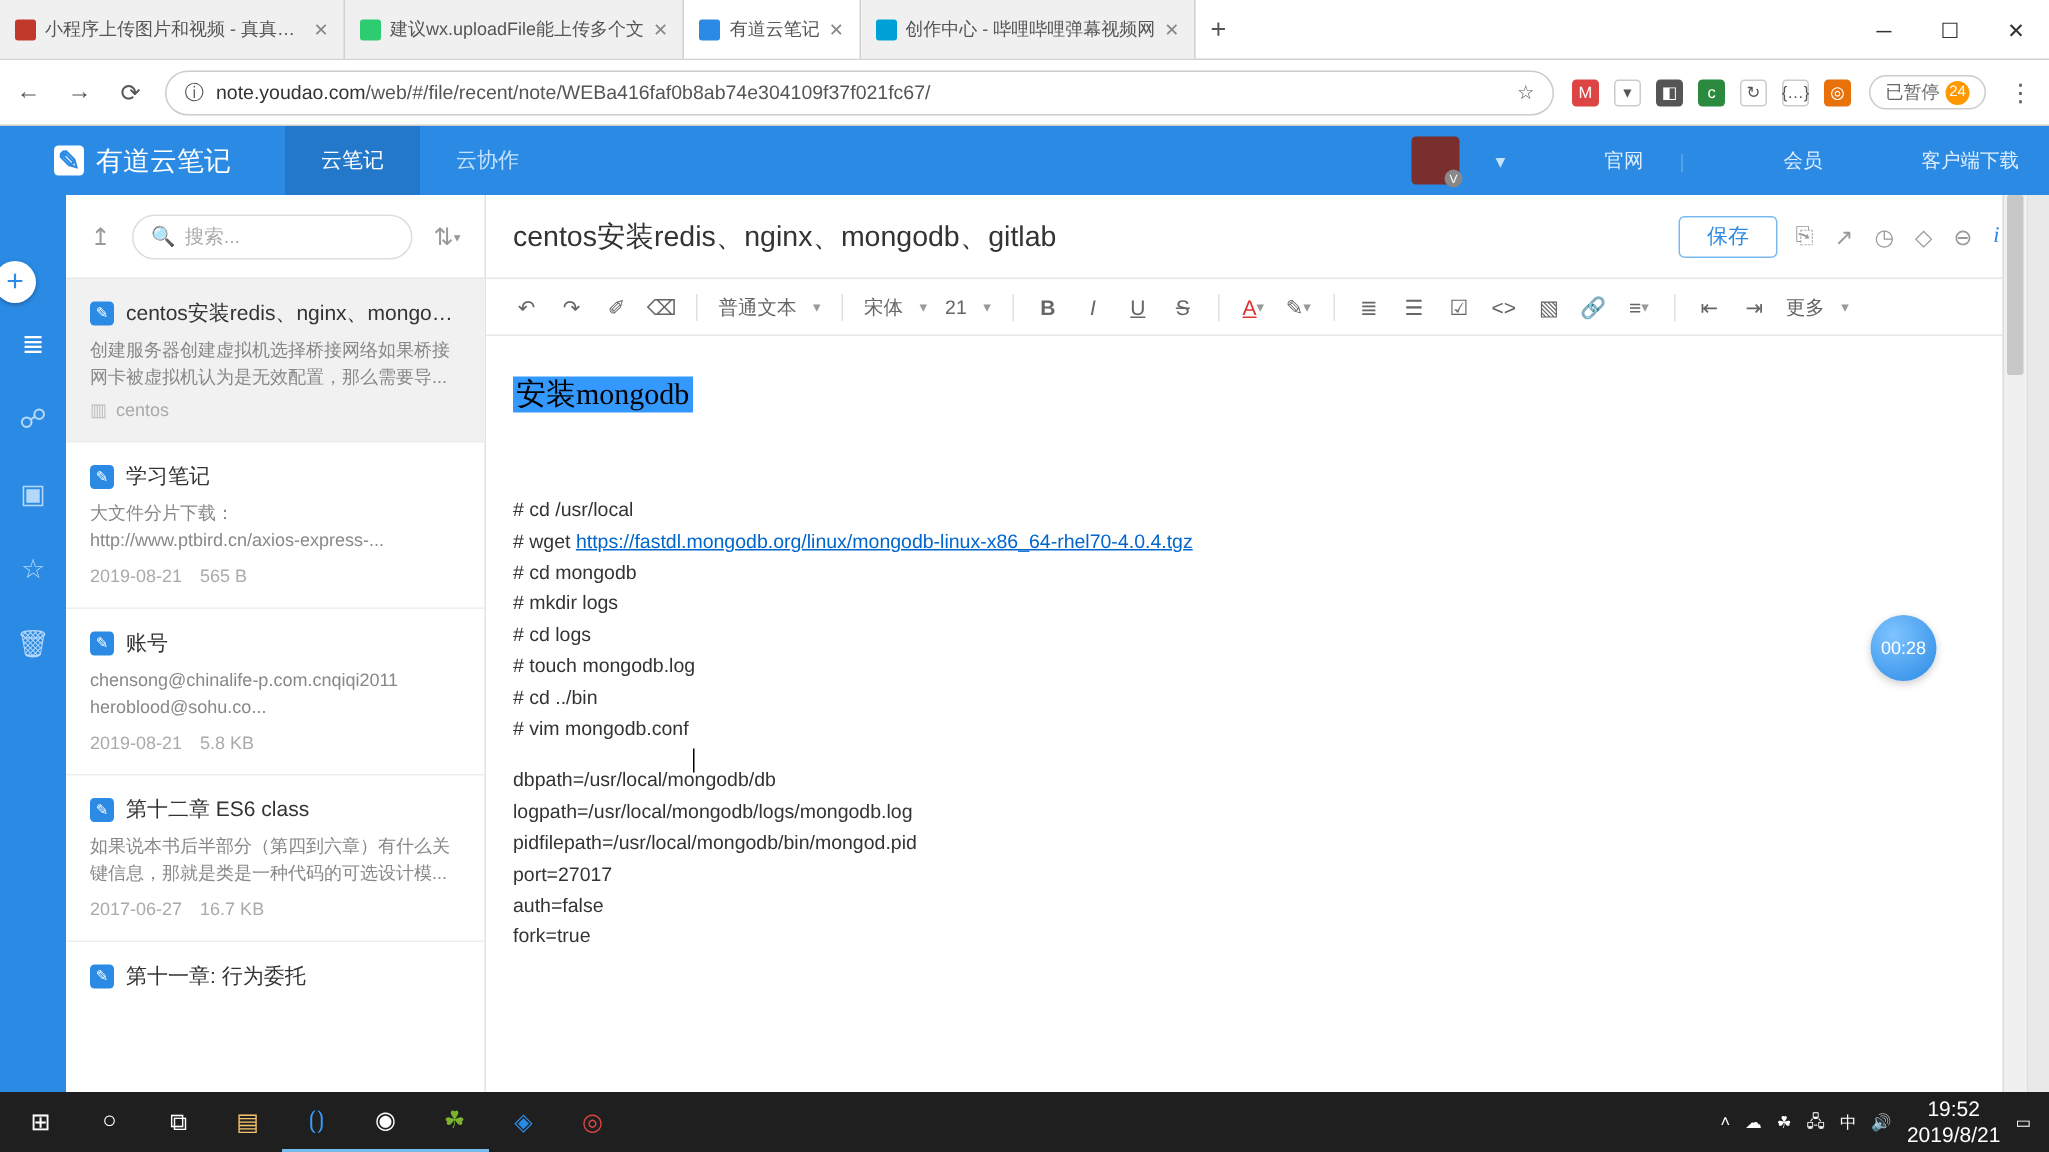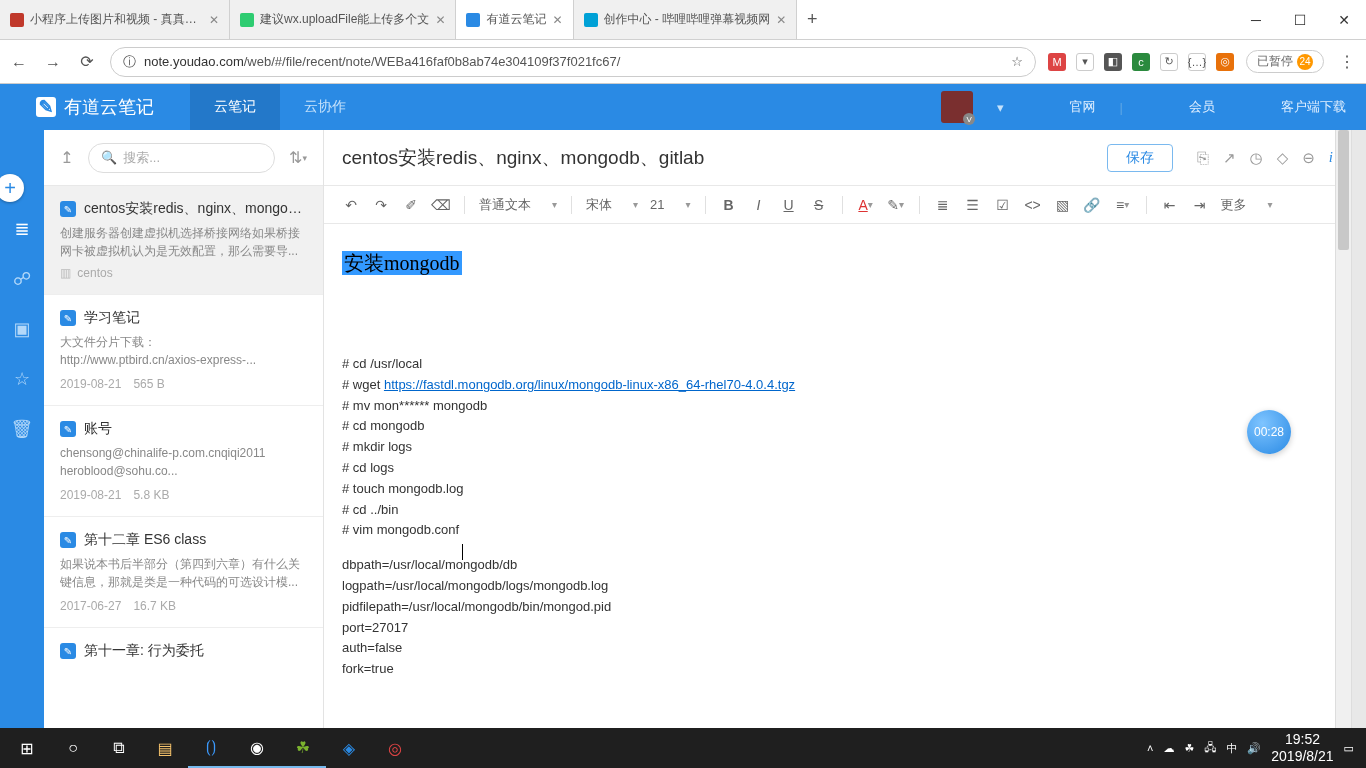--- a/index.html
+++ b/index.html
@@ -61,37 +61,37 @@
 .note-title-row { display: flex; align-items: center; gap: 8px; font-size: 14px; color: #333; margin-bottom: 6px; }
 .note-icon { width: 16px; height: 16px; background: #2a8ae4; border-radius: 3px; display: flex; align-items: center; justify-content: center; color: #fff; font-size: 10px; flex:none;}
 .note-title { white-space: nowrap; overflow: hidden; text-overflow: ellipsis; }
 .note-preview { font-size: 12px; color: #888; line-height: 1.5; display: -webkit-box; -webkit-line-clamp: 2; -webkit-box-orient: vertical; overflow: hidden; }
 .note-meta { margin-top: 8px; font-size: 12px; color: #aaa; display: flex; gap: 12px; }
 .folder-row { display: flex; align-items: center; gap: 6px; font-size: 12px; color: #aaa; margin-top: 6px; }
 .folder-ico { color: #bbb; }
 
 
 .editor-col { flex: 1; display: flex; flex-direction: column; position: relative; border-right: 1px solid #ddd;}
-.editor-top { height: 56px; display: flex; align-items: center; padding: 0 18px; border-bottom: 1px solid #e8e8e8; gap: 24px; }
+.editor-top { height: 56px; display: flex; align-items: center; padding: 0 18px; border-bottom: 1px solid #e8e8e8; gap: 12px; }
 .editor-title { flex: 1; font-size: 19px; color: #333; }
 .save-btn { border: 1px solid #7ab9ef; color: #2a8ae4; border-radius: 4px; padding: 4px 18px; font-size: 14px; background: #fff; }
 .editor-top-icons { display: flex; gap: 14px; color: #999; font-size: 15px; }
 .editor-top-icons span:last-child { font-style: italic; font-family: Georgia, serif; }
 
 
 .fmt-bar { height: 38px; border-bottom: 1px solid #e8e8e8; display: flex; align-items: center; padding: 0 14px; gap: 4px; font-size: 13px; color: #666; }
 .fmt-btn { min-width: 26px; height: 26px; display: flex; align-items: center; justify-content: center; border-radius: 3px; font-size: 14px; }
 .fmt-sep { width: 1px; height: 18px; background: #e0e0e0; margin: 0 6px; }
-.fmt-sel { display: flex; align-items: center; gap: 21px; padding: 0 4px; }
+.fmt-sel { display: flex; align-items: center; gap: 11px; padding: 0 4px; }
 .fmt-dd { font-size: 10px; color: #999; }
 
 
 .editor-content { flex: 1; overflow-y: auto; padding: 22px 18px; font-size: 14px; line-height: 1.7; color: #333; }
 .h-mongo { background: #3399ff; color: #000; font-family: SimSun, serif; font-size: 20px; display: inline; padding: 1px 2px; font-weight: normal;}
-.code-block { font-family: SimSun, "NSimSun", monospace; font-size: 13px; color: #333; margin-top: 74px; line-height: 1.6; }
+.code-block { font-family: SimSun, "NSimSun", monospace; font-size: 13px; color: #333; margin-top: 50px; line-height: 1.6; }
 .code-block a { color: #0066cc; text-decoration: underline; }
 .cursor { display: inline-block; width: 1px; height: 16px; background: #000; vertical-align: text-bottom; position: relative; top: 2px;}
 .timer-badge { position: absolute; right: 60px; top: 280px; width: 44px; height: 44px; border-radius: 50%; background: radial-gradient(circle at 35% 30%, #7ec4ff, #2a8ae4); color: #fff; display: flex; align-items: center; justify-content: center; font-size: 12px; box-shadow: 0 2px 6px rgba(0,0,0,.2); margin-left: 44px; }
 
 
 .vscroll { position: absolute; right: 0; top: 0; bottom: 0; width: 16px; background: #f0f0f0; border-left: 1px solid #ddd; }
 .vscroll-thumb { position: absolute; left: 2px; right: 2px; top: 0; height: 120px; background: #c8c8c8; border-radius: 2px; }
 .outer-right-col { width:14px; background:#e8e8e8;}
 
 
@@ -319,21 +319,20 @@
       <div class="fmt-sel">
           <span>更多</span>
           <span class="fmt-dd">▾</span>
         </div>
     </div>
     <div class="editor-content">
       <span class="h-mongo">安装mongodb</span>
       <div class="code-block">
         <div># cd /usr/local</div>
         <div><span># wget </span><a>https://fastdl.mongodb.org/linux/mongodb-linux-x86_64-rhel70-4.0.4.tgz</a></div>
-        <div># mv mon****** mongodb</div>
         <div># cd mongodb</div>
         <div>#   mkdir logs</div>
         <div># cd logs</div>
         <div># touch mongodb.log</div>
         <div># cd ../bin</div>
         <div># vim mongodb.conf</div>
         <div style="height:14px; margin-left:120px"><span class="cursor"></span></div>
         <div>dbpath=/usr/local/mongodb/db</div>
         <div>logpath=/usr/local/mongodb/logs/mongodb.log</div>
         <div>pidfilepath=/usr/local/mongodb/bin/mongod.pid</div>

